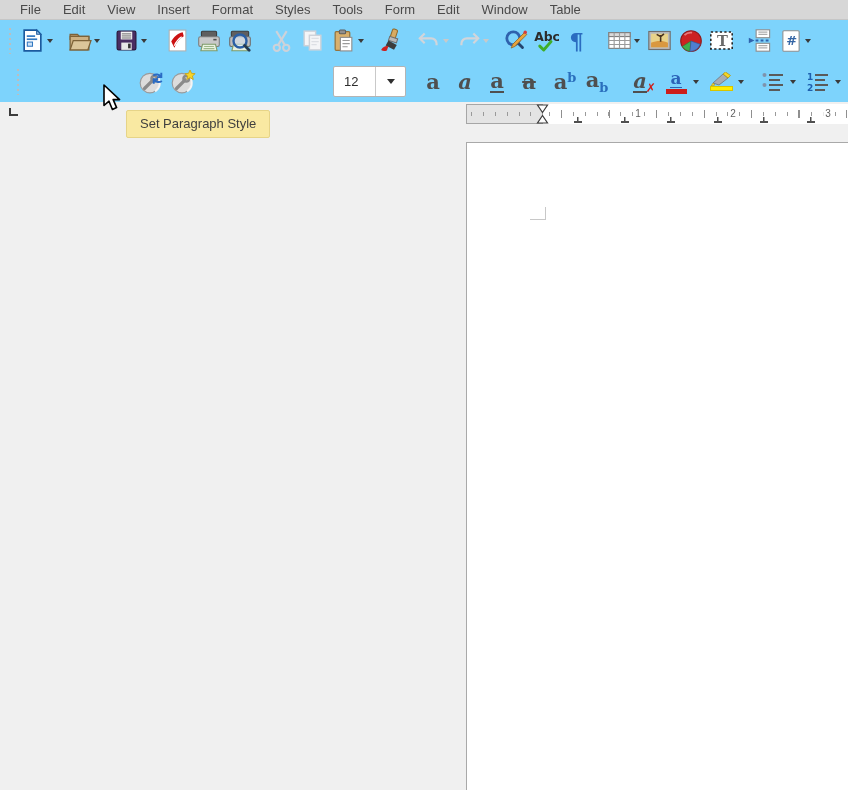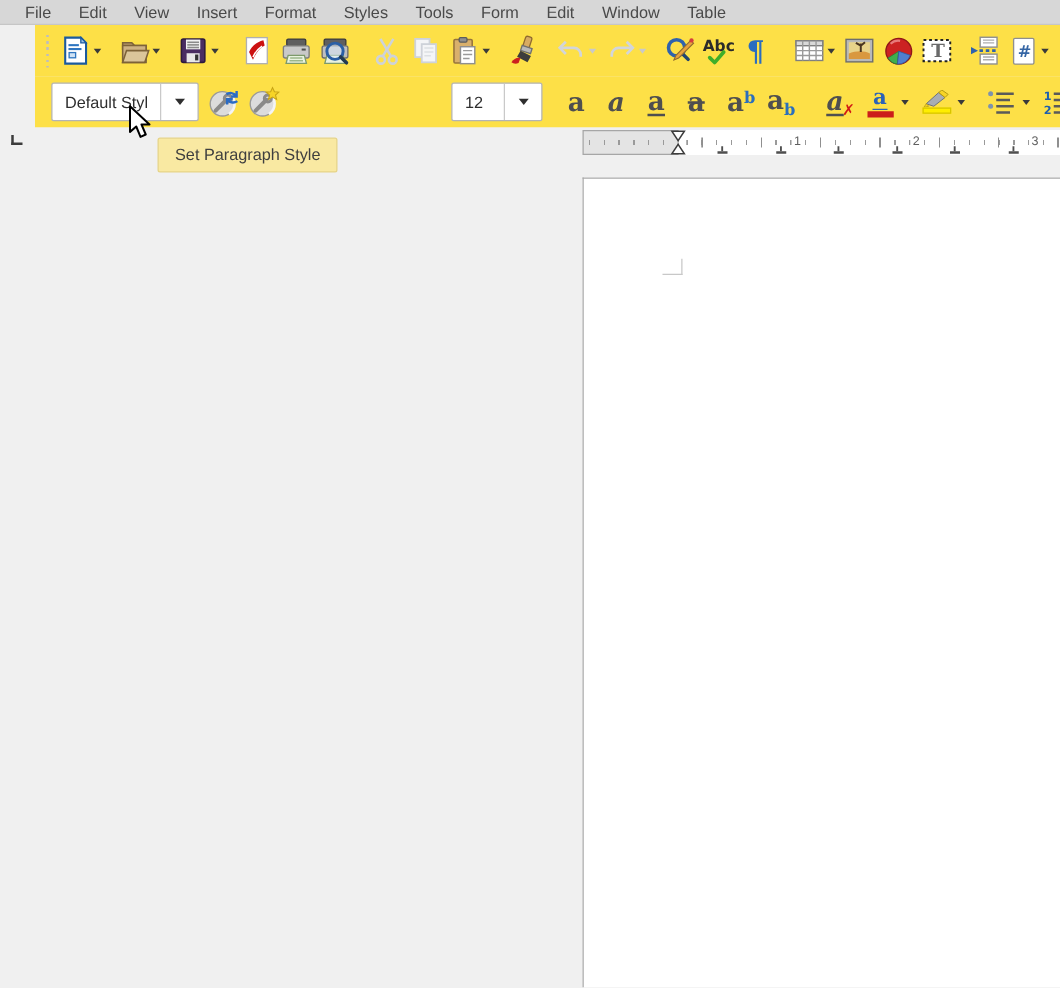--- a/index.html
+++ b/index.html
@@ -6,21 +6,21 @@
   html,body { width:848px; height:790px; overflow:hidden; }
   body { font-family:"Liberation Sans", sans-serif; background:#f0f0f0; position:relative; }
 
   
   .menubar { height:20px; background:#d7d7d7; border-bottom:1px solid #c6c6c6;
              display:flex; align-items:center; padding-left:9px;
              font-size:13px; color:#4a4a4a; }
   .menu-item { padding:1px 11px; cursor:default;text-align:right; }
 
   
-  .toolbar { background:#fde047; display:flex; align-items:center;margin-left:28px; }
+  .toolbar { background:#7dd3fc; display:flex; align-items:center; }
   .tb1 { height:41px; }
   .tb2 { height:41px; position:relative; }
   .grip { width:3px; height:26px; margin:0 8px 0 8px;
           background-image:repeating-linear-gradient(to bottom,#bdbdbd 0 2px,transparent 2px 5px);
           background-size:2px 100%; background-repeat:no-repeat; background-position:center top; }
   .tbtn { width:27px; height:27px; display:flex; align-items:center; justify-content:center; border-radius:2px; }
   .caret { width:0; height:0; border-left:3.5px solid transparent; border-right:3.5px solid transparent;
            border-top:4px solid #3a3a3a; margin:0 2px 0 1px; }
   .caret.dis { border-top-color:#c9c9c9; }
   .gap  { width:11px; flex:none; }
@@ -323,24 +323,20 @@
       <rect x="4.5" y="2.5" width="15" height="19" rx="1" fill="#ffffff" stroke="#8f8f8f"></rect>
       <text x="7.5" y="16" font-family="DejaVu Sans, sans-serif" font-size="12" font-weight="bold" fill="#3465a4">#</text>
     </svg>
   </div>
   <div class="caret"></div>
 </div>
 
 <div class="toolbar tb2">
   <div class="grip" style="position:absolute; left:8px; top:8px;"></div>
 
-  <div class="combo" style="left:13px; top:5px; width:118px;">
-    <div class="val">Default Styl</div>
-    <div class="dd"></div>
-  </div>
 
   <div class="roundbtn" style="left:138px; top:7px;">
     <svg width="26" height="26" viewBox="0 0 24 24">
       <circle cx="11" cy="13" r="9" fill="#dcdcdc" stroke="#9a9a9a"></circle>
       <circle cx="11" cy="13" r="9" fill="none" stroke="#f4f4f4" stroke-width="2" stroke-dasharray="9 40"></circle>
       <path d="M6 18 L14 10" stroke="#8a8a8a" stroke-width="3" stroke-linecap="round"></path>
       <circle cx="15" cy="9" r="2.6" fill="none" stroke="#8a8a8a" stroke-width="2.2"></circle>
       <path d="M14 6 a5 5 0 0 1 7 1 M21.5 3.5 v4 h-4" fill="none" stroke="#2a6bc4" stroke-width="1.8"></path>
       <path d="M22 11 a5 5 0 0 1 -7 -1 M14.5 13.5 v-4 h4" fill="none" stroke="#2a6bc4" stroke-width="1.8"></path>
     </svg>

